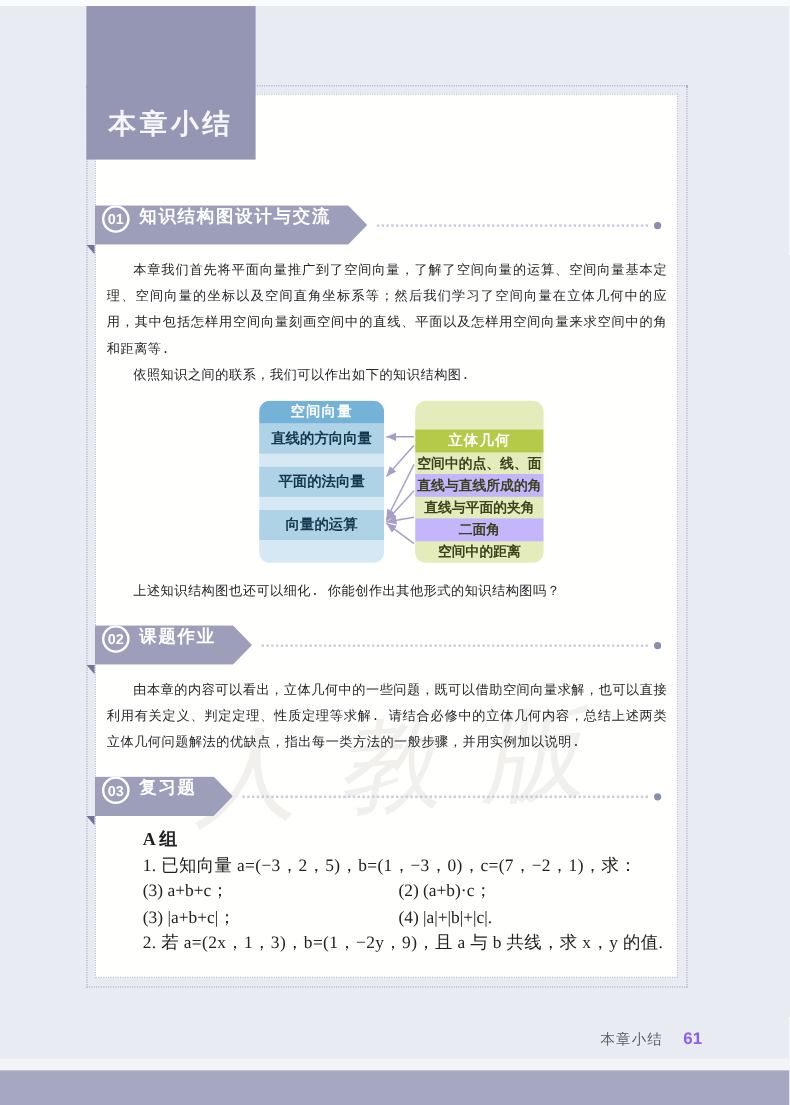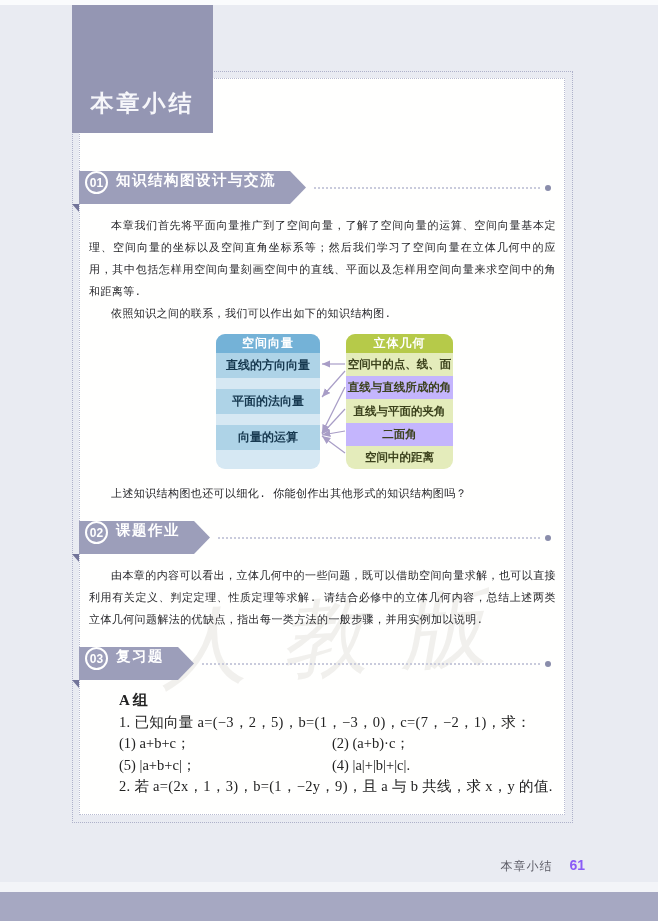--- a/index.html
+++ b/index.html
@@ -41,21 +41,21 @@
   .para.p-s2{margin-top:11px;}
   
   .diagram{position:relative;width:237px;height:135px;margin:9px 0 0 127px;
         display:flex;justify-content:space-between;font-family:"Liberation Sans",sans-serif;}
   .dbox{height:135px;border-radius:9px;overflow:hidden;display:flex;flex-direction:column;box-sizing:border-box;}
   .dbox.left{width:104px;background:#d6e8f3;}
   .dbox.right{width:107px;background:#e4ecbb;}
   .dbox-header{flex:0 0 19px;display:flex;align-items:center;justify-content:center;
         color:#fff;font-size:12px;font-weight:bold;letter-spacing:1px;}
   .dbox.left .dbox-header{background:#74b2d7;}
-  .dbox.right .dbox-header{background:#b6ca49;}
+  .dbox.right .dbox-header{background:#b6ca49;margin-top:24px;}
   .left-item{flex:0 0 25px;margin-bottom:11px;display:flex;align-items:center;justify-content:center;
         background:#aed3e7;color:#16384f;font-size:12px;font-weight:bold;}
   .right-item{flex:1;display:flex;align-items:center;justify-content:center;
         font-size:11.5px;font-weight:bold;color:#3b411c;}
   .right-item.alt{background:#c4b5fd;}
   .arrows{position:absolute;left:102px;top:0;}
   .arrows line{stroke:#a89dc6;stroke-width:1.2;}
   
   .problems{margin:10px 0 0 30px;font-size:14.5px;line-height:21.5px;color:#222;}
   .group-label{font-weight:bold;font-size:15px;}
@@ -145,23 +145,23 @@
         </div>
         <div class="banner-fold"></div>
         <div class="leader"></div>
         <div class="leader-dot"></div>
       </div>
 
       <div class="problems">
         <div class="group-label">A 组</div>
         <div class="problem-line">1. 已知向量 a=(−3，2，5)，b=(1，−3，0)，c=(7，−2，1)，求：</div>
         <div class="problem-items">
-          <span>(1) a+b+c；</span>
+          <span>(3) a+b+c；</span>
           <span>(2) (a+b)·c；</span>
-          <span>(5) |a+b+c|；</span>
+          <span>(3) |a+b+c|；</span>
           <span>(4) |a|+|b|+|c|.</span>
         </div>
         <div class="problem-line">2. 若 a=(2x，1，3)，b=(1，−2y，9)，且 a 与 b 共线，求 x，y 的值.</div>
       </div>
 
     </div>
   </div>
 
   <div class="chapter-title">本章小结</div>
 

